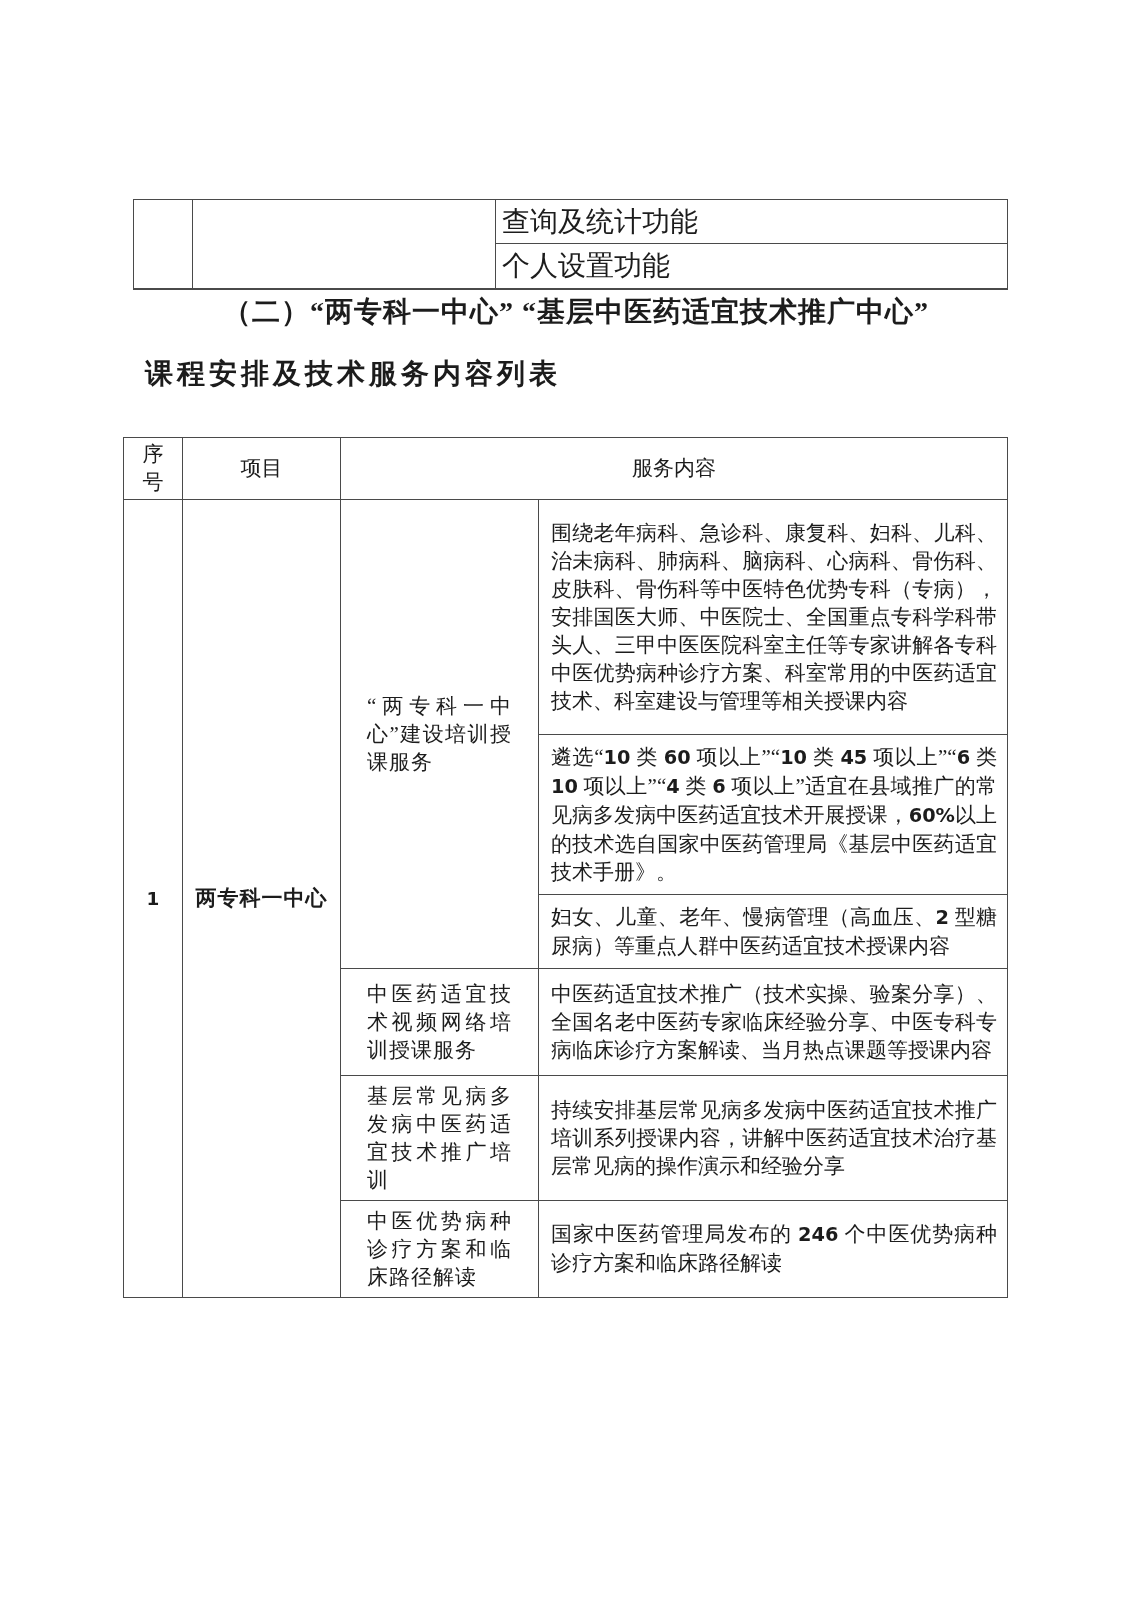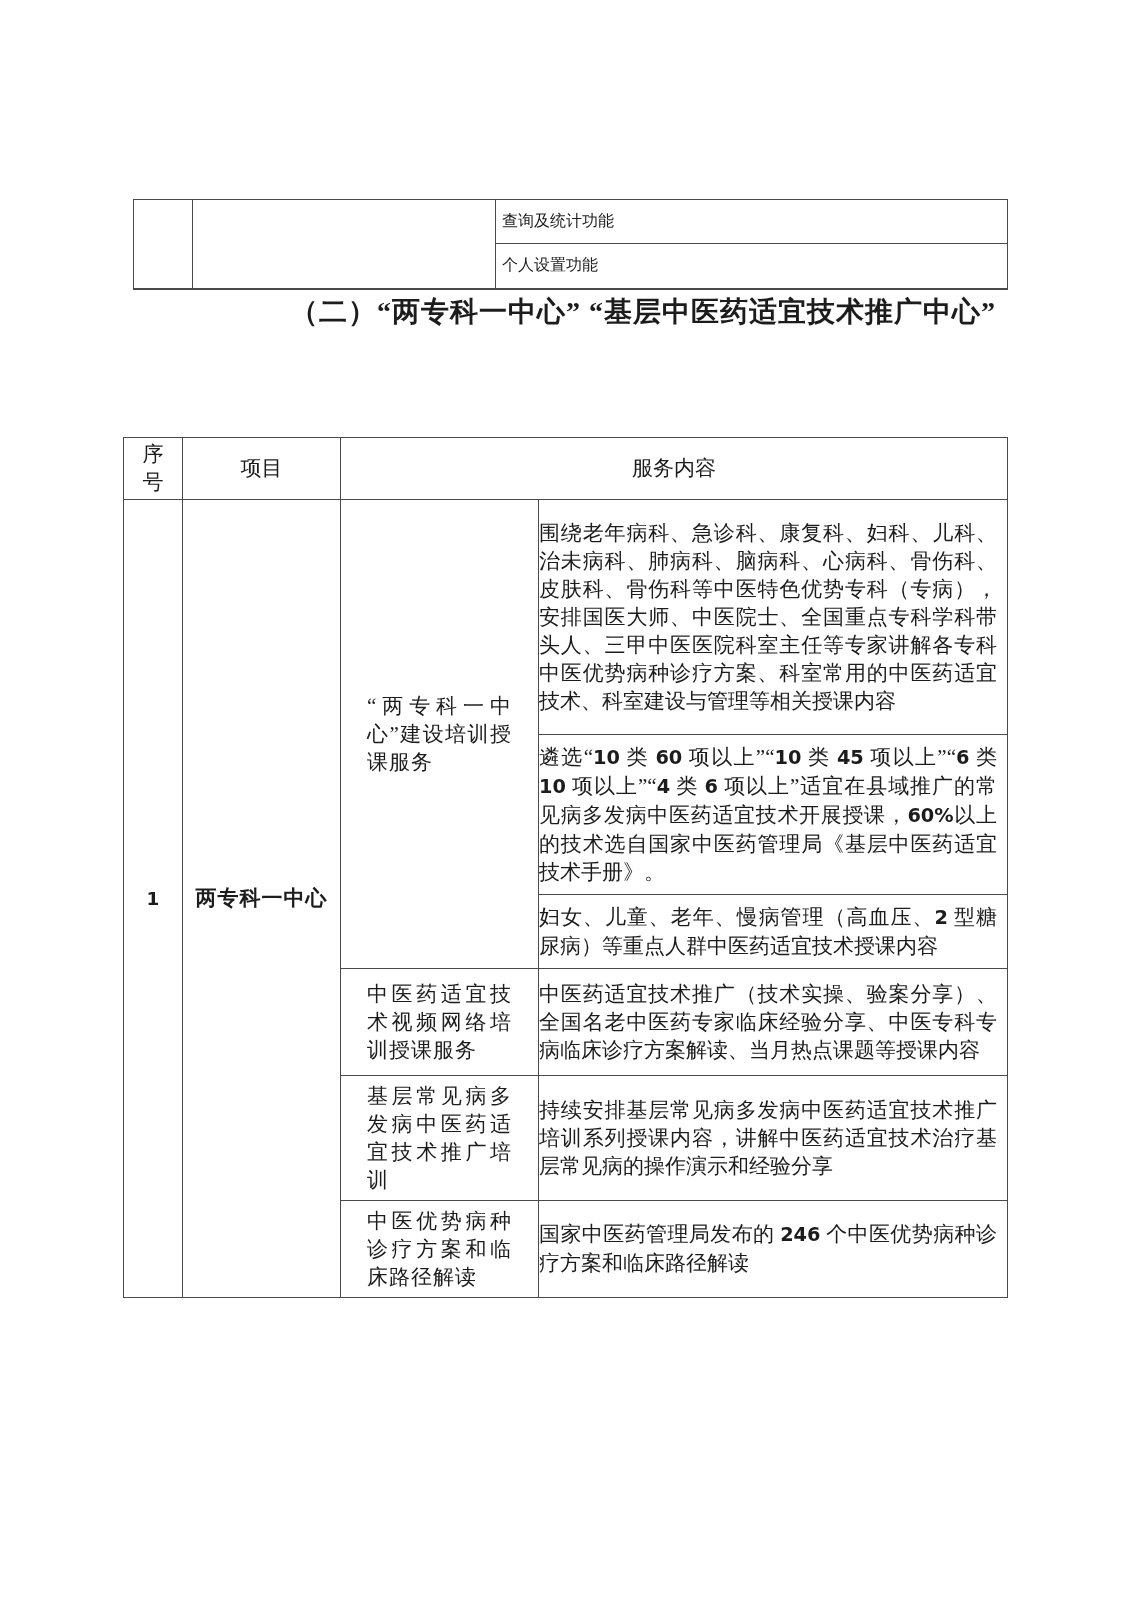--- a/index.html
+++ b/index.html
@@ -10,33 +10,33 @@
     font-family:"Liberation Serif","DejaVu Serif",serif;
     color:#1c1c1c;
     overflow:hidden;
   }
   table{border-collapse:collapse;table-layout:fixed;}
   td,th{border:1px solid #4a4a4a;font-weight:normal;box-sizing:border-box;}
 
   
   .frag-table{
     position:absolute;left:133px;top:199px;width:874px;
-    font-size:16px;
+    font-size:28px;
     border:1px solid #4a4a4a;
     border-bottom-width:2px;
     padding-left:44px;
   }
   .frag-table td{padding:2px 6px;vertical-align:middle;}
   .frag-table .frag-cell{text-align:left;}
 
   
   .heading-line1{
     position:absolute;left:123px;top:293px;width:940px;
     font-size:28px;font-weight:600;letter-spacing:1px;
-    text-indent:100px;white-space:nowrap;text-align:center;
+    text-indent:100px;white-space:nowrap;
   }
   .heading-line2{
     position:absolute;left:145px;top:355px;width:800px;
     font-size:28px;font-weight:600;letter-spacing:4px;
     white-space:nowrap;
   }
 
   
   .main-table{
     position:absolute;left:123px;top:437px;width:884px;
@@ -56,21 +56,21 @@
     text-align:center;vertical-align:middle;font-weight:bold;
     letter-spacing:1px;
   }
   .cell-group{
     text-align:left;vertical-align:middle;
     padding:6px 26px;letter-spacing:1px;
     text-align:justify;
   }
   .cell-content{
     text-align:justify;vertical-align:middle;
-    padding:4px 10px 4px 0;
+    padding:4px 10px 4px 12px;
   }
   .num{
     font-family:"DejaVu Sans","Liberation Sans",sans-serif;
     font-weight:700;font-size:0.92em;
   }
 </style>
 </head>
 <body>
 
 <div class="page">
@@ -87,20 +87,21 @@
       <td rowspan="2"></td>
       <td class="frag-cell">查询及统计功能</td>
     </tr>
     <tr style="height:45px">
       <td class="frag-cell">个人设置功能</td>
     </tr>
   </tbody>
     </table>
 
   <div class="heading-line1">（二）“两专科一中心” “基层中医药适宜技术推广中心”</div>
+  <div class="heading-line2">课程安排及技术服务内容列表</div>
 
   <table class="main-table">
     <colgroup>
         <col style="width:59px">
         <col style="width:158px">
         <col style="width:198px">
         <col style="width:469px">
       </colgroup>
     <tbody>
         <tr style="height:56px">

